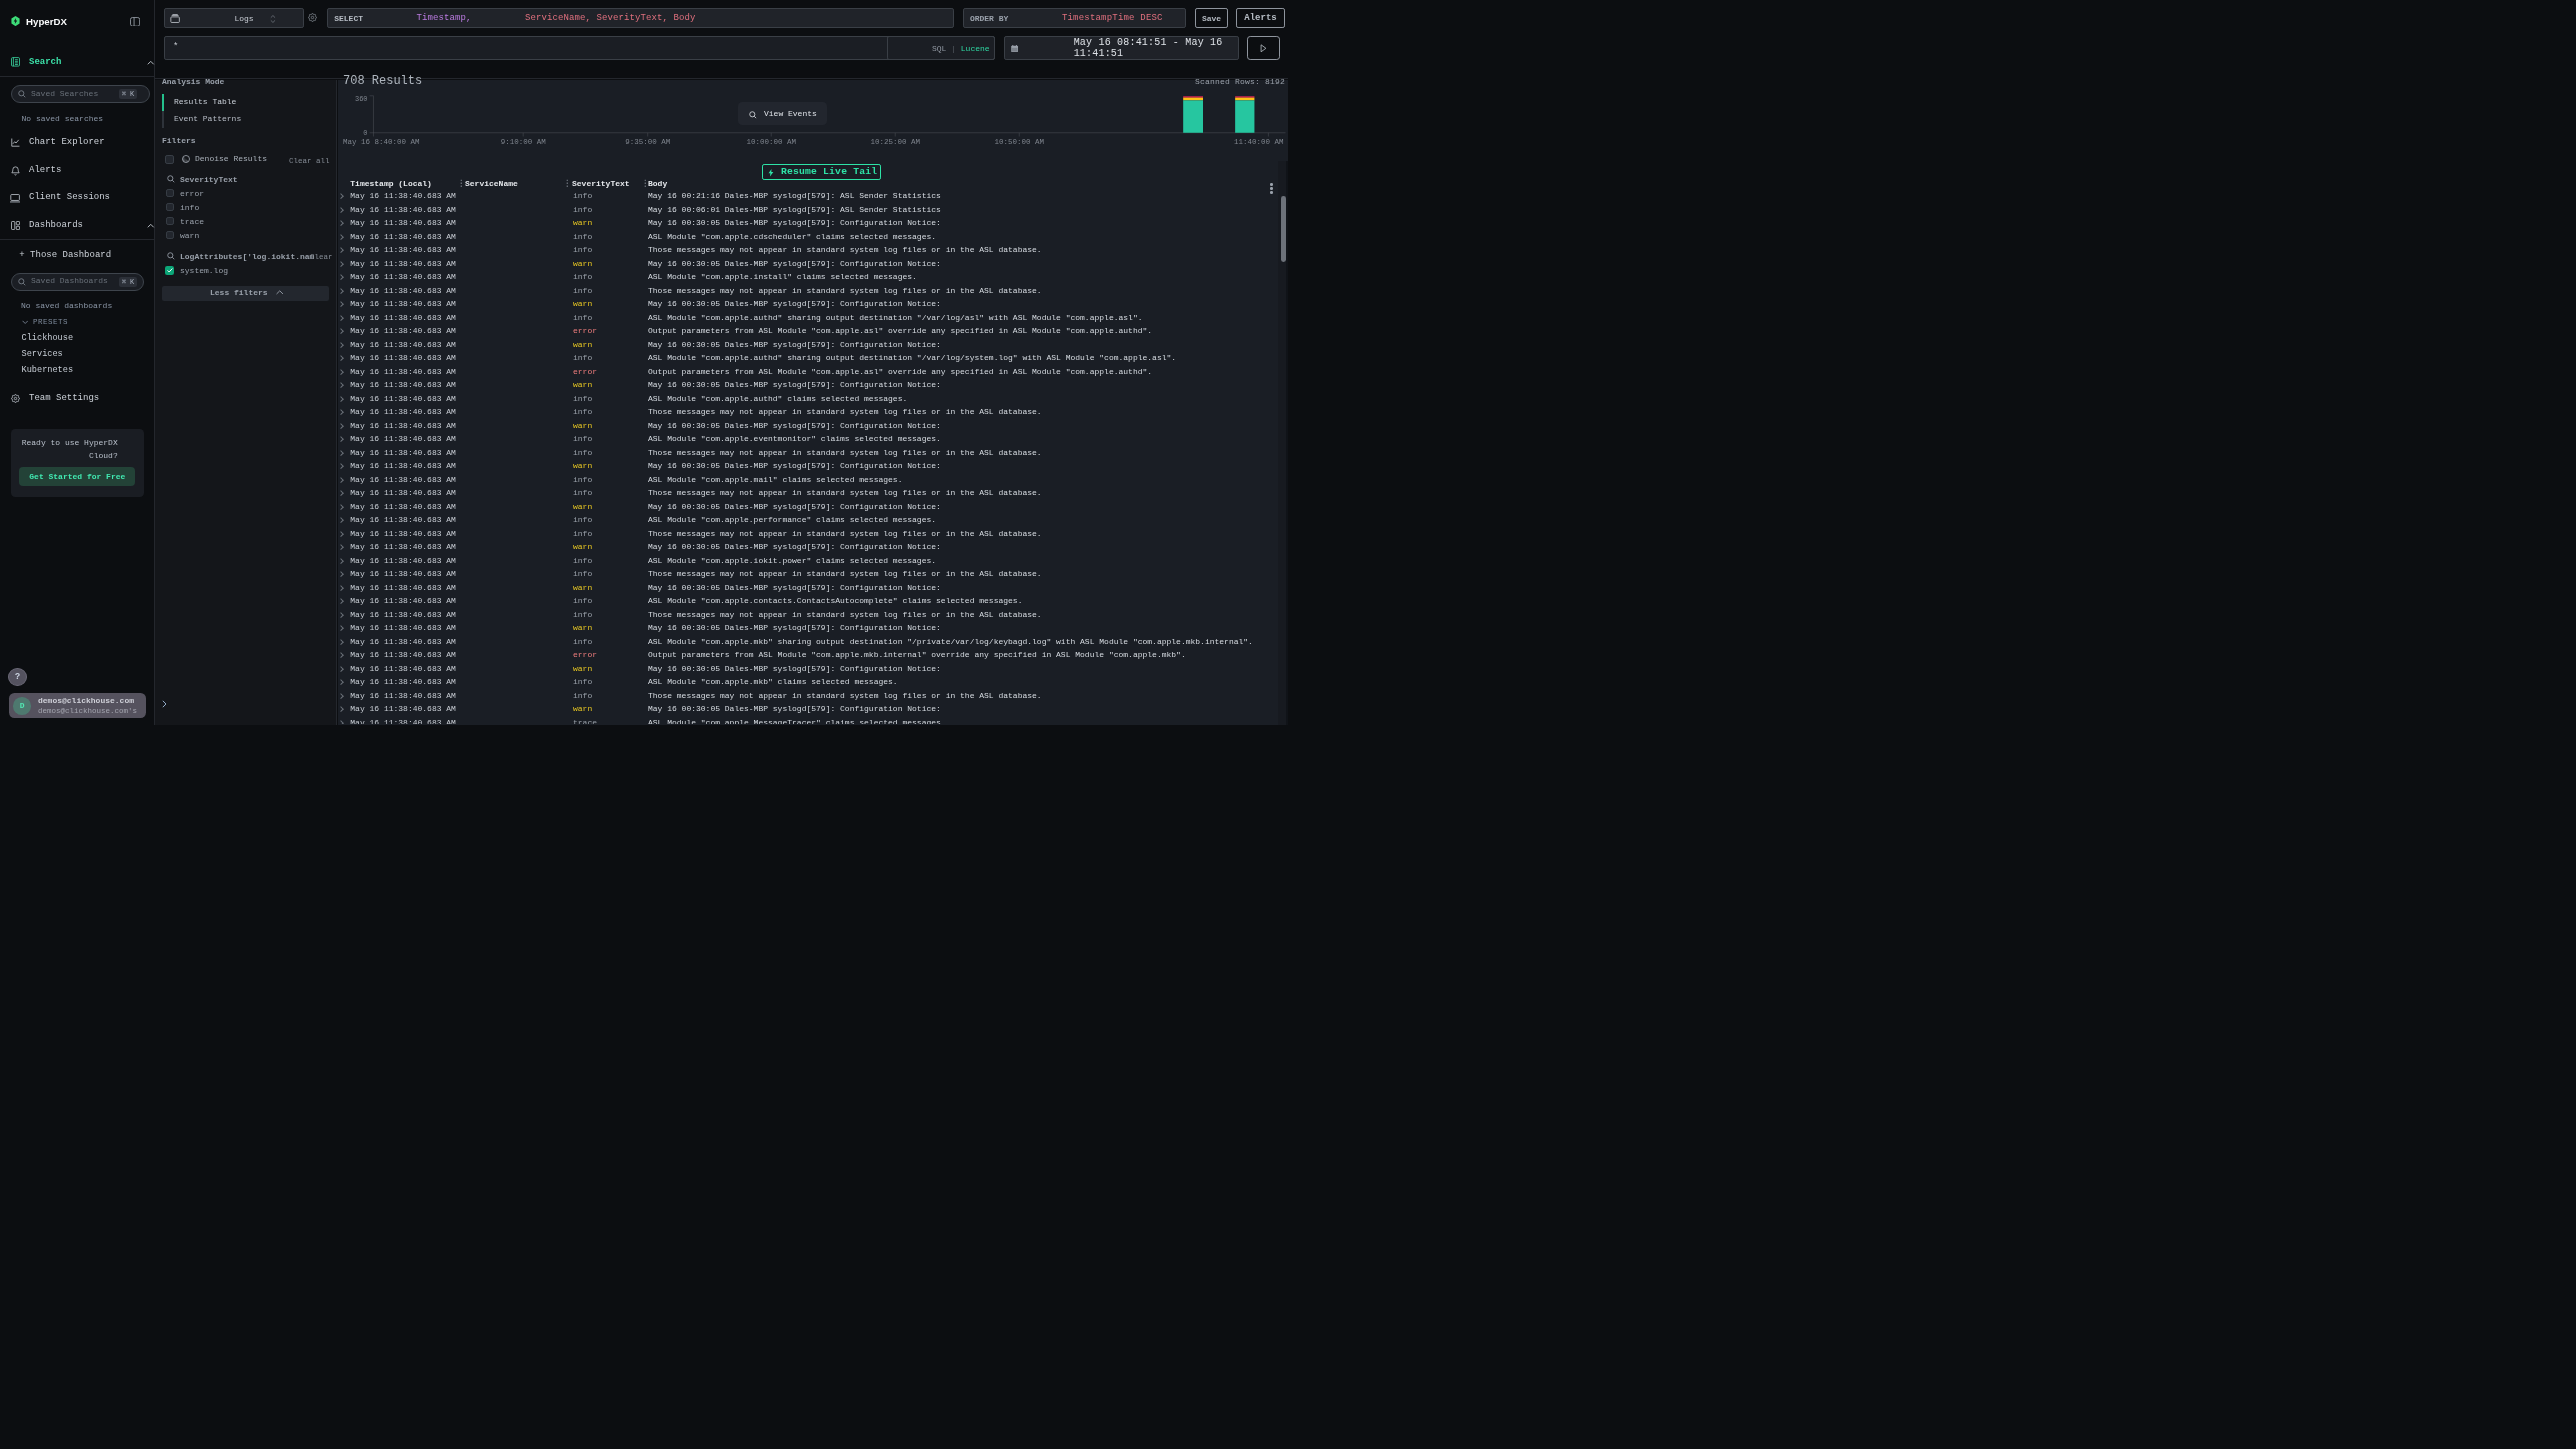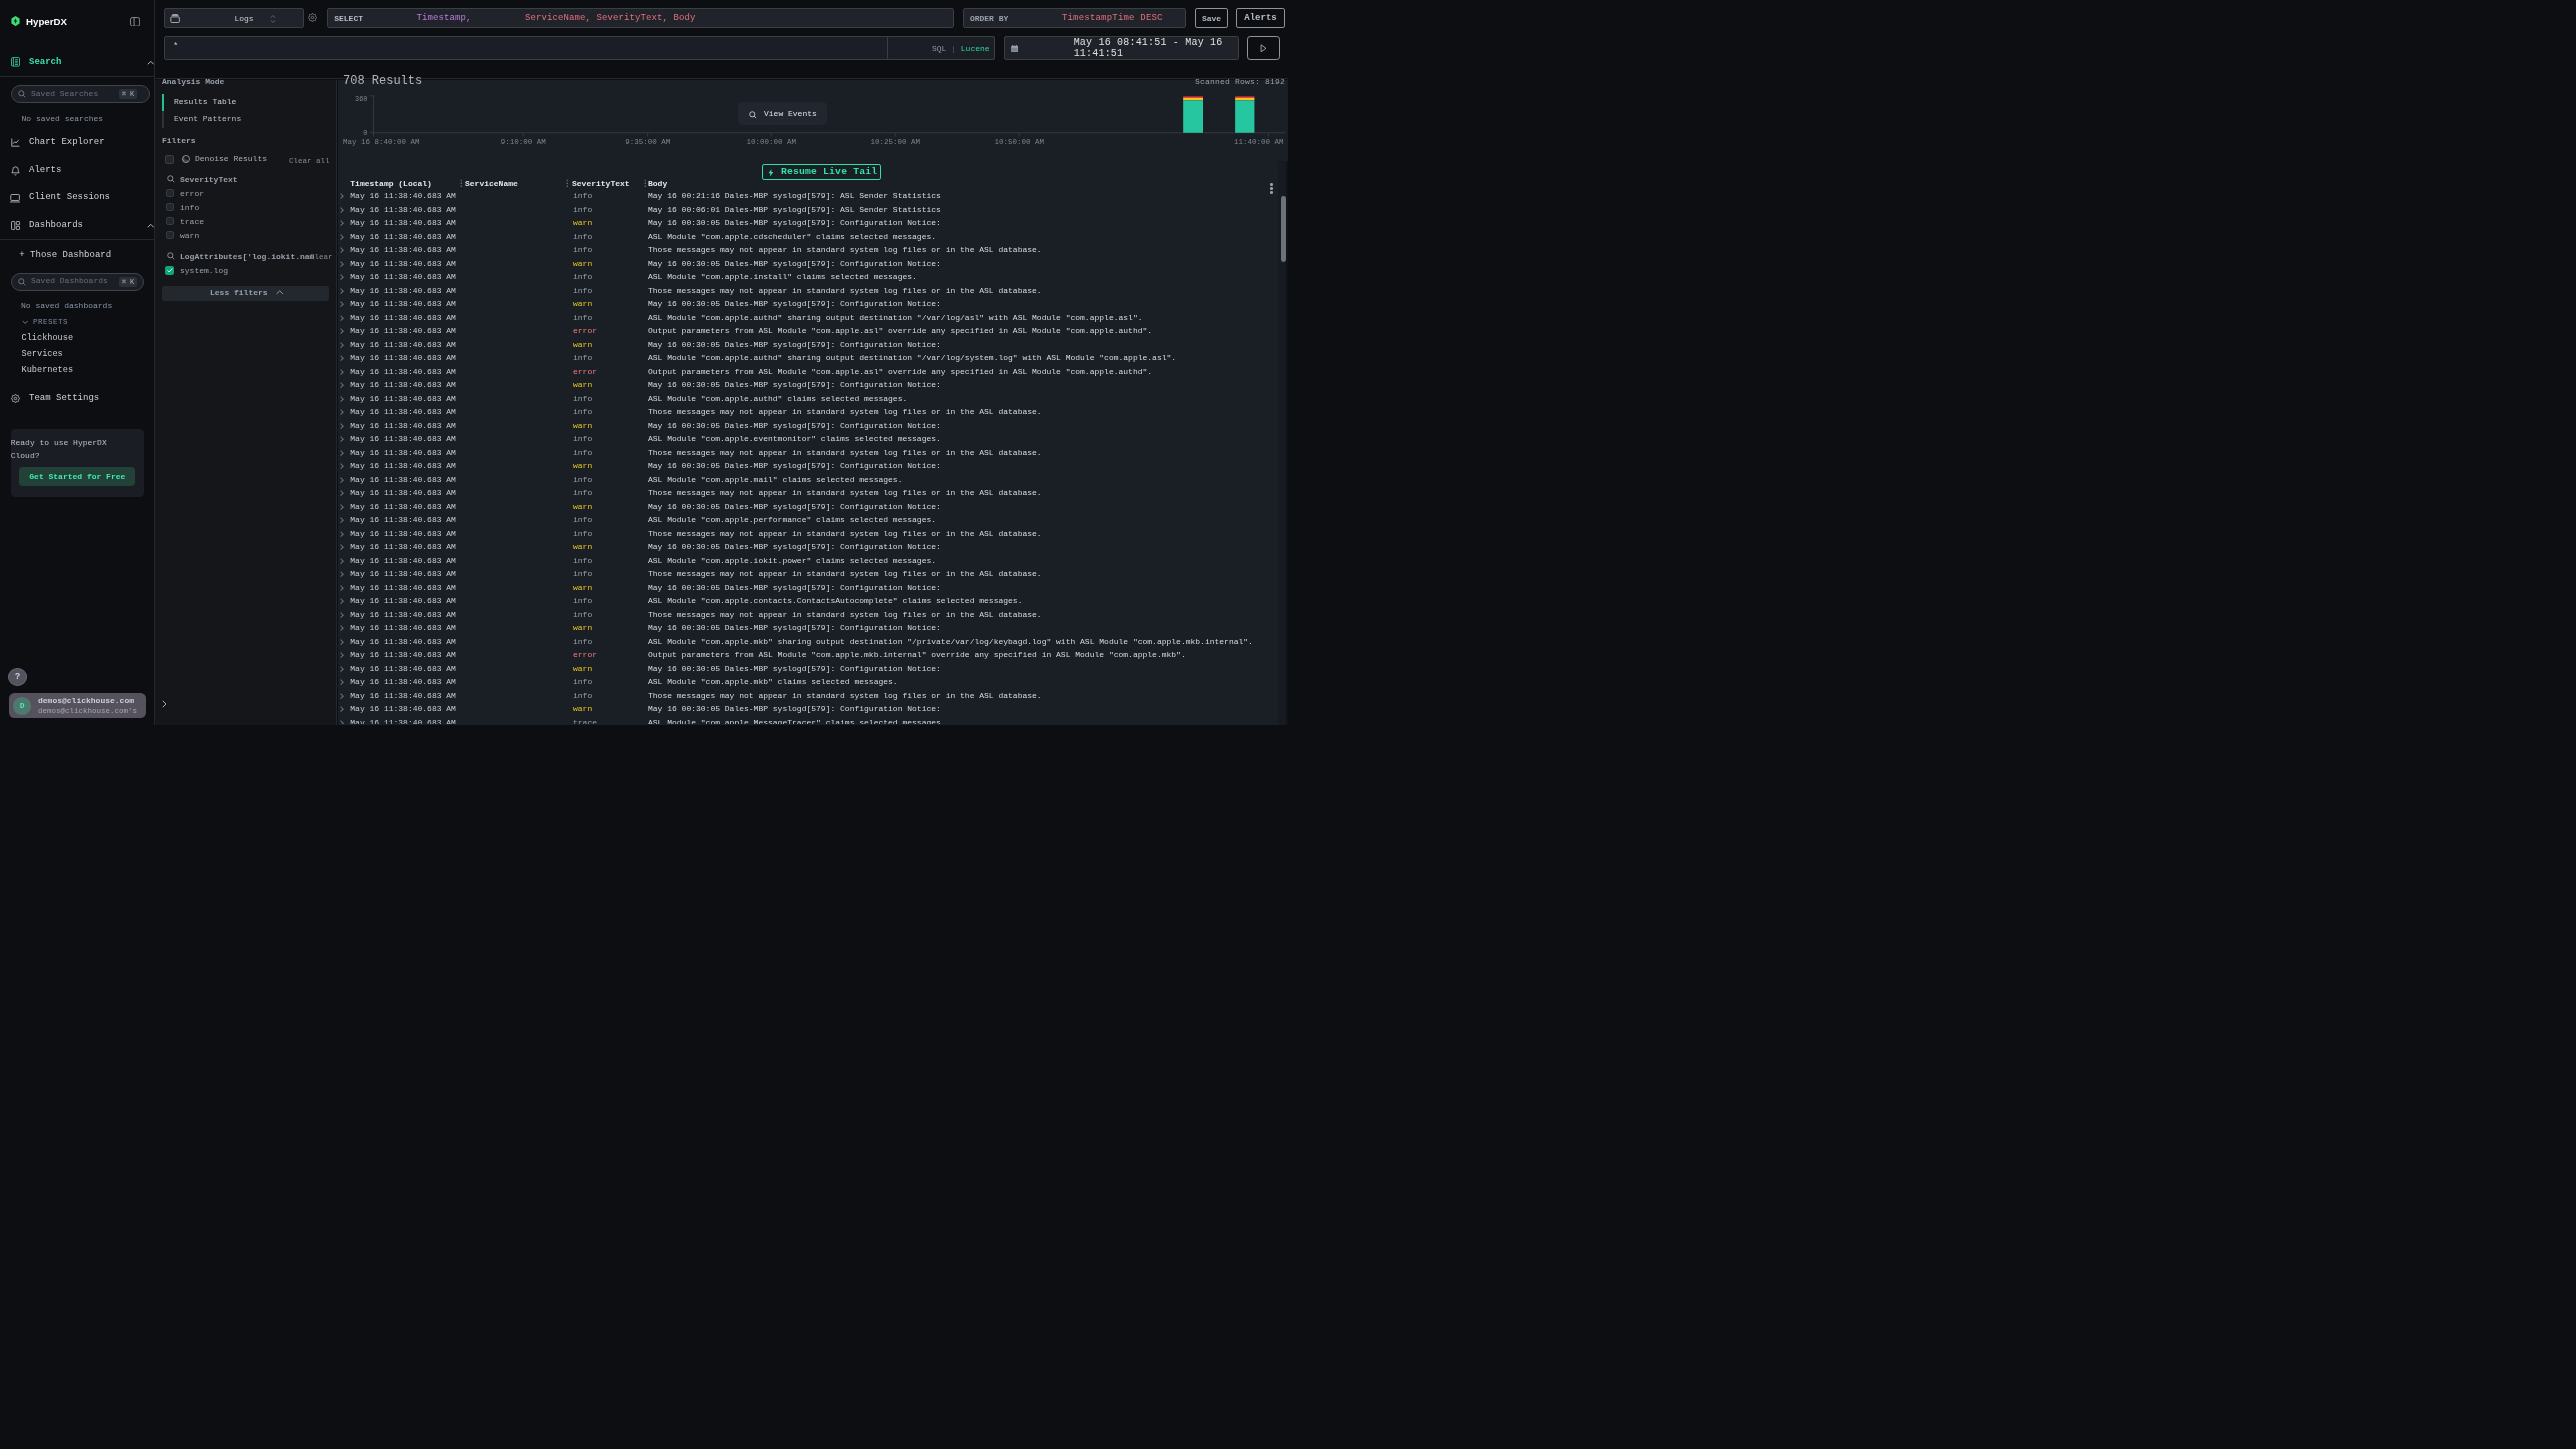--- a/index.html
+++ b/index.html
@@ -515,21 +515,21 @@
     <div class="abs" style="left:21.5px;top:349px;font-size:8.6px;line-height:10.7px;color:#c6ccd4;">Services</div>
     <div class="abs" style="left:21.5px;top:365px;font-size:8.6px;line-height:10.7px;color:#c6ccd4;">Kubernetes</div>
 
     <svg class="abs" style="left:10.7px;top:394px;" width="9" height="9" viewBox="0 0 24 24" fill="none" stroke="#c6ccd4" stroke-width="2">
         <circle cx="12" cy="12" r="3.2"></circle>
         <path d="M19.4 15a1.65 1.65 0 0 0 .33 1.82l.06.06a2 2 0 1 1-2.83 2.83l-.06-.06a1.65 1.65 0 0 0-1.82-.33 1.65 1.65 0 0 0-1 1.51V21a2 2 0 1 1-4 0v-.09A1.65 1.65 0 0 0 9 19.4a1.65 1.65 0 0 0-1.82.33l-.06.06a2 2 0 1 1-2.83-2.83l.06-.06a1.65 1.65 0 0 0 .33-1.82 1.65 1.65 0 0 0-1.51-1H3a2 2 0 1 1 0-4h.09A1.65 1.65 0 0 0 4.6 9a1.65 1.65 0 0 0-.33-1.82l-.06-.06a2 2 0 1 1 2.83-2.83l.06.06a1.65 1.65 0 0 0 1.82.33H9a1.65 1.65 0 0 0 1-1.51V3a2 2 0 1 1 4 0v.09a1.65 1.65 0 0 0 1 1.51 1.65 1.65 0 0 0 1.82-.33l.06-.06a2 2 0 1 1 2.83 2.83l-.06.06a1.65 1.65 0 0 0-.33 1.82V9a1.65 1.65 0 0 0 1.51 1H21a2 2 0 1 1 0 4h-.09a1.65 1.65 0 0 0-1.51 1Z"></path>
       </svg>
     <div class="abs" style="left:29px;top:393px;font-size:9px;line-height:11.3px;color:#ced3da;">Team Settings</div>
 
     <div class="abs" style="left:10.7px;top:429px;width:133px;height:68px;background:#1a1d23;border-radius:4.3px;"></div>
-    <div class="abs" style="left:10.7px;top:436px;width:107px;text-align:left;font-size:8px;line-height:13.4px;color:#b9c0cb;">Ready to use HyperDX<br>Cloud?</div>
+    <div class="abs" style="left:10.7px;top:436px;width:107px;text-align:right;font-size:8px;line-height:13.4px;color:#b9c0cb;">Ready to use HyperDX<br>Cloud?</div>
     <div class="abs" style="left:19.3px;top:467px;width:116px;height:19.3px;background:#234237;border-radius:4px;text-align:center;font-weight:bold;font-size:8px;line-height:19.3px;color:#41eab2;">Get Started for Free</div>
 
     <div class="abs" style="left:8px;top:668px;width:19px;height:18px;border-radius:50%;background:#54525f;border:0.5px solid #6b6977;text-align:center;font-size:8.6px;line-height:17px;color:#ccd4e2;font-weight:bold;">?</div>
     <div class="abs" style="left:8.6px;top:693px;width:137px;height:25px;border-radius:5.4px;background:#55525e;"></div>
     <div class="abs" style="left:13.4px;top:697px;width:17.7px;height:17.7px;border-radius:50%;background:#4e796f;text-align:center;font-size:8px;line-height:17.7px;font-weight:bold;color:#52e6b2;">D</div>
     <div class="abs" style="left:38px;top:696px;font-size:8px;line-height:10.2px;font-weight:bold;color:#cfd0d8;">demos@clickhouse.com</div>
     <div class="abs" style="left:38px;top:706px;font-size:7.5px;line-height:10.2px;color:#a3a4ae;">demos@clickhouse.com's</div>
   </div>
 </div>
 

